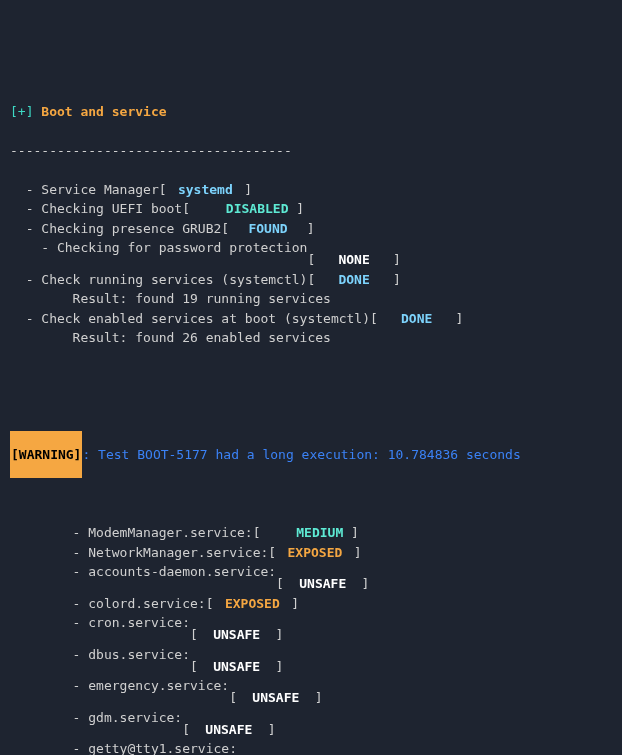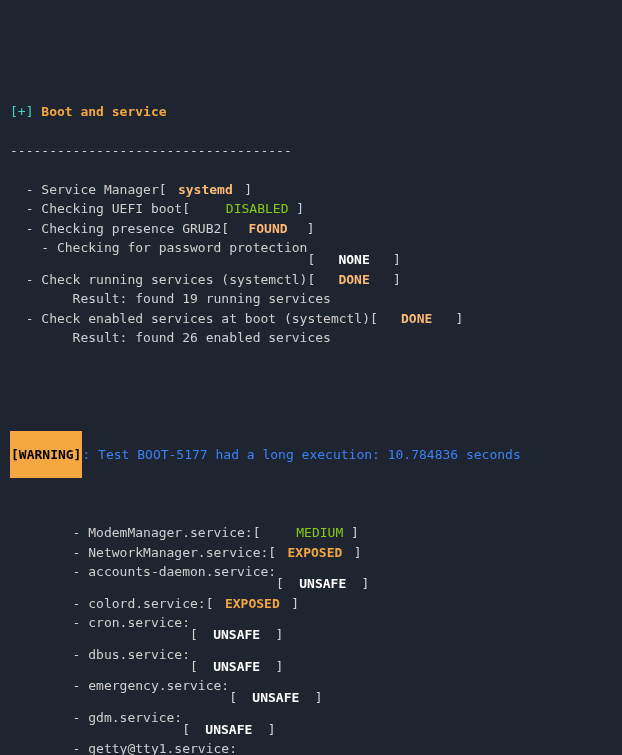--- a/index.html
+++ b/index.html
@@ -10,22 +10,22 @@
       font-size: 13px;
       line-height: 1.5;
       padding: 4px 10px;
       width: 622px;
       white-space: pre;
     }
     .row { display: flex; }
     .left { flex: 0 0 auto; }
     .cyan { color: #3dd9c4; }
     .orange { color: #f5a742; font-weight: bold; }
-    .white { color: #84cc16; font-weight: normal; padding-left: 28px; }
-    .green { color: #fdba74; font-weight: bold; }
+    .white { color: #5eead4; font-weight: bold; padding-left: 28px; }
+    .green { color: #7dd3fc; font-weight: bold; }
     .red { color: #ffffff; font-weight: bold; margin-top: 12px; }
     .yellow { color: #3b82f6; }
     .warn-bg { background: #f5a742; color: #000; font-weight: bold; padding: 16px 1px; margin-top: 40px; }
     .bracket { color: #d0d0d0; }
     .status { display: inline-block; min-width: 62px; text-align: center; }
     .status-col { flex: 0 0 90px; text-align: left; }
   </style>
 </head>
 <body>
 

